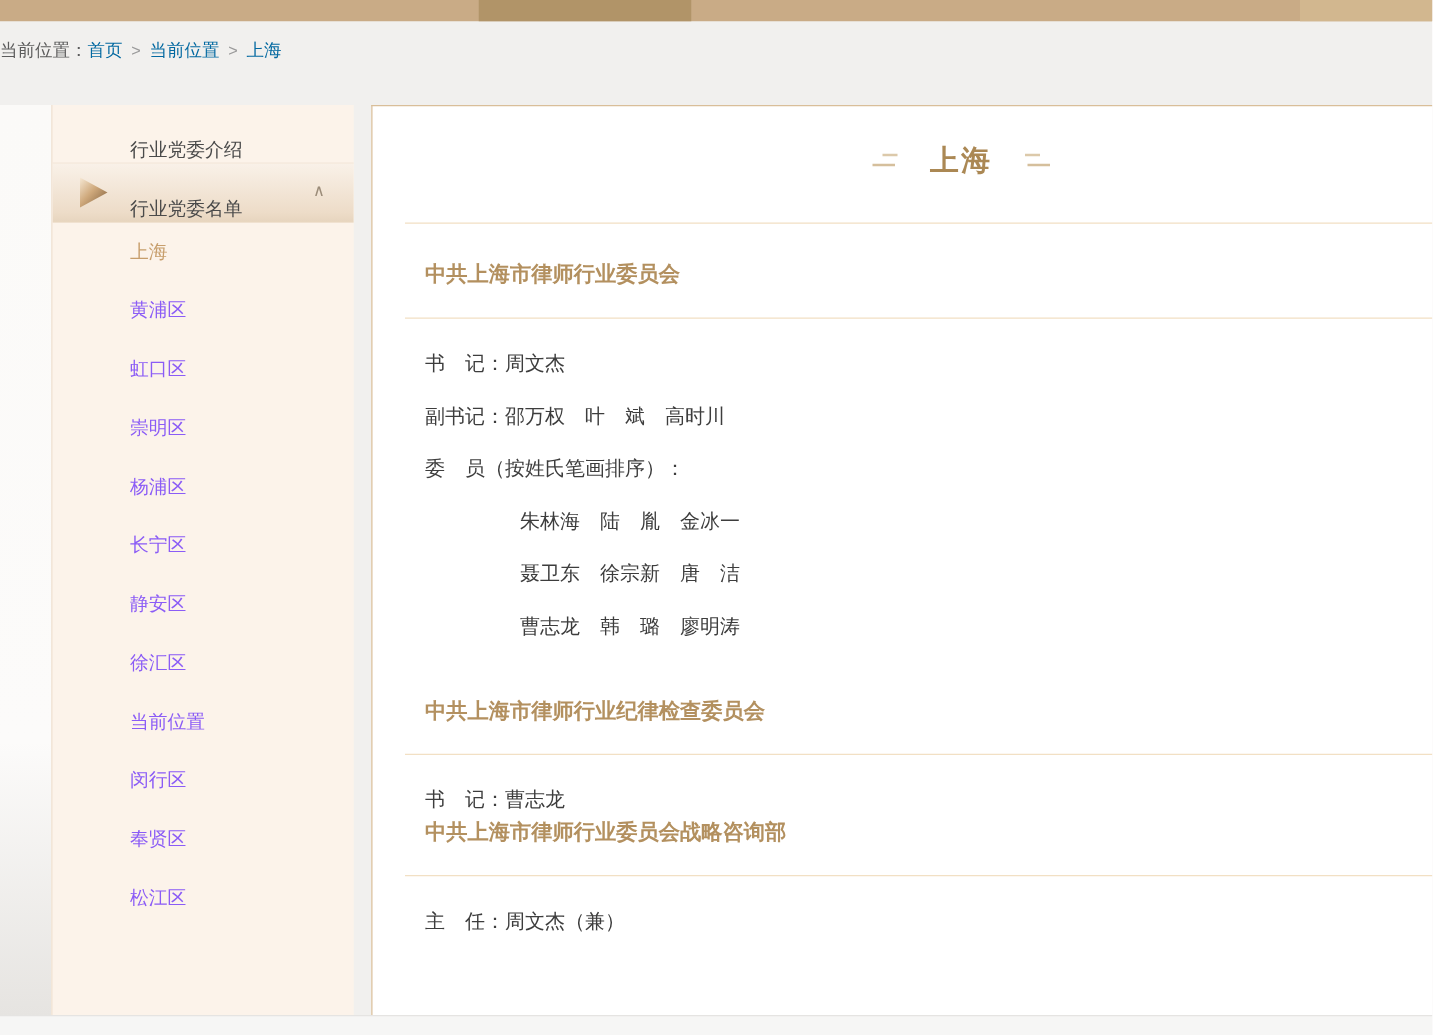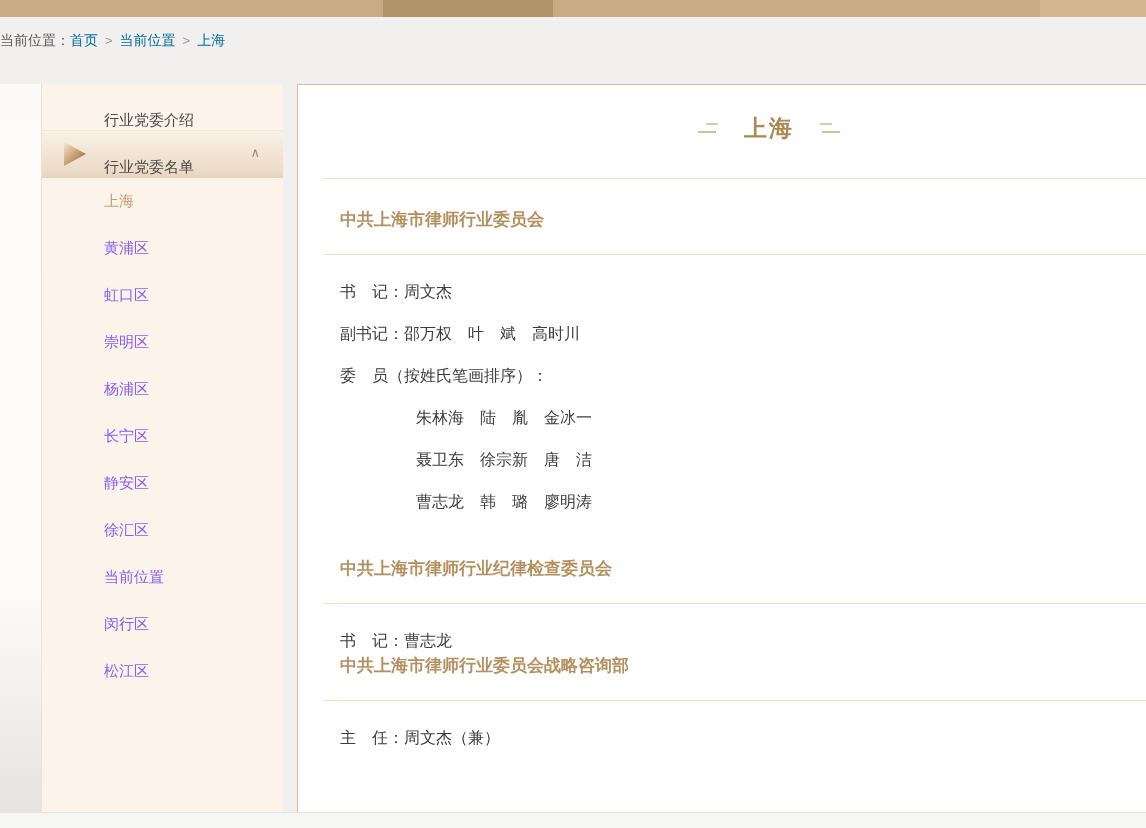--- a/index.html
+++ b/index.html
@@ -107,20 +107,21 @@
           <li class="sub-item current">上海</li>
           <li class="sub-item">黄浦区</li>
           <li class="sub-item">虹口区</li>
           <li class="sub-item">崇明区</li>
           <li class="sub-item">杨浦区</li>
           <li class="sub-item">长宁区</li>
           <li class="sub-item">静安区</li>
           <li class="sub-item">徐汇区</li>
           <li class="sub-item">当前位置</li>
           <li class="sub-item">闵行区</li>
+          <li class="sub-item">奉贤区</li>
           <li class="sub-item">松江区</li>
         </ul>
     </aside>
 
     <main class="main-box">
       <div class="title-row">
         <span class="deco left"></span>
         <h1 class="page-title">上海</h1>
         <span class="deco right"></span>
       </div>

